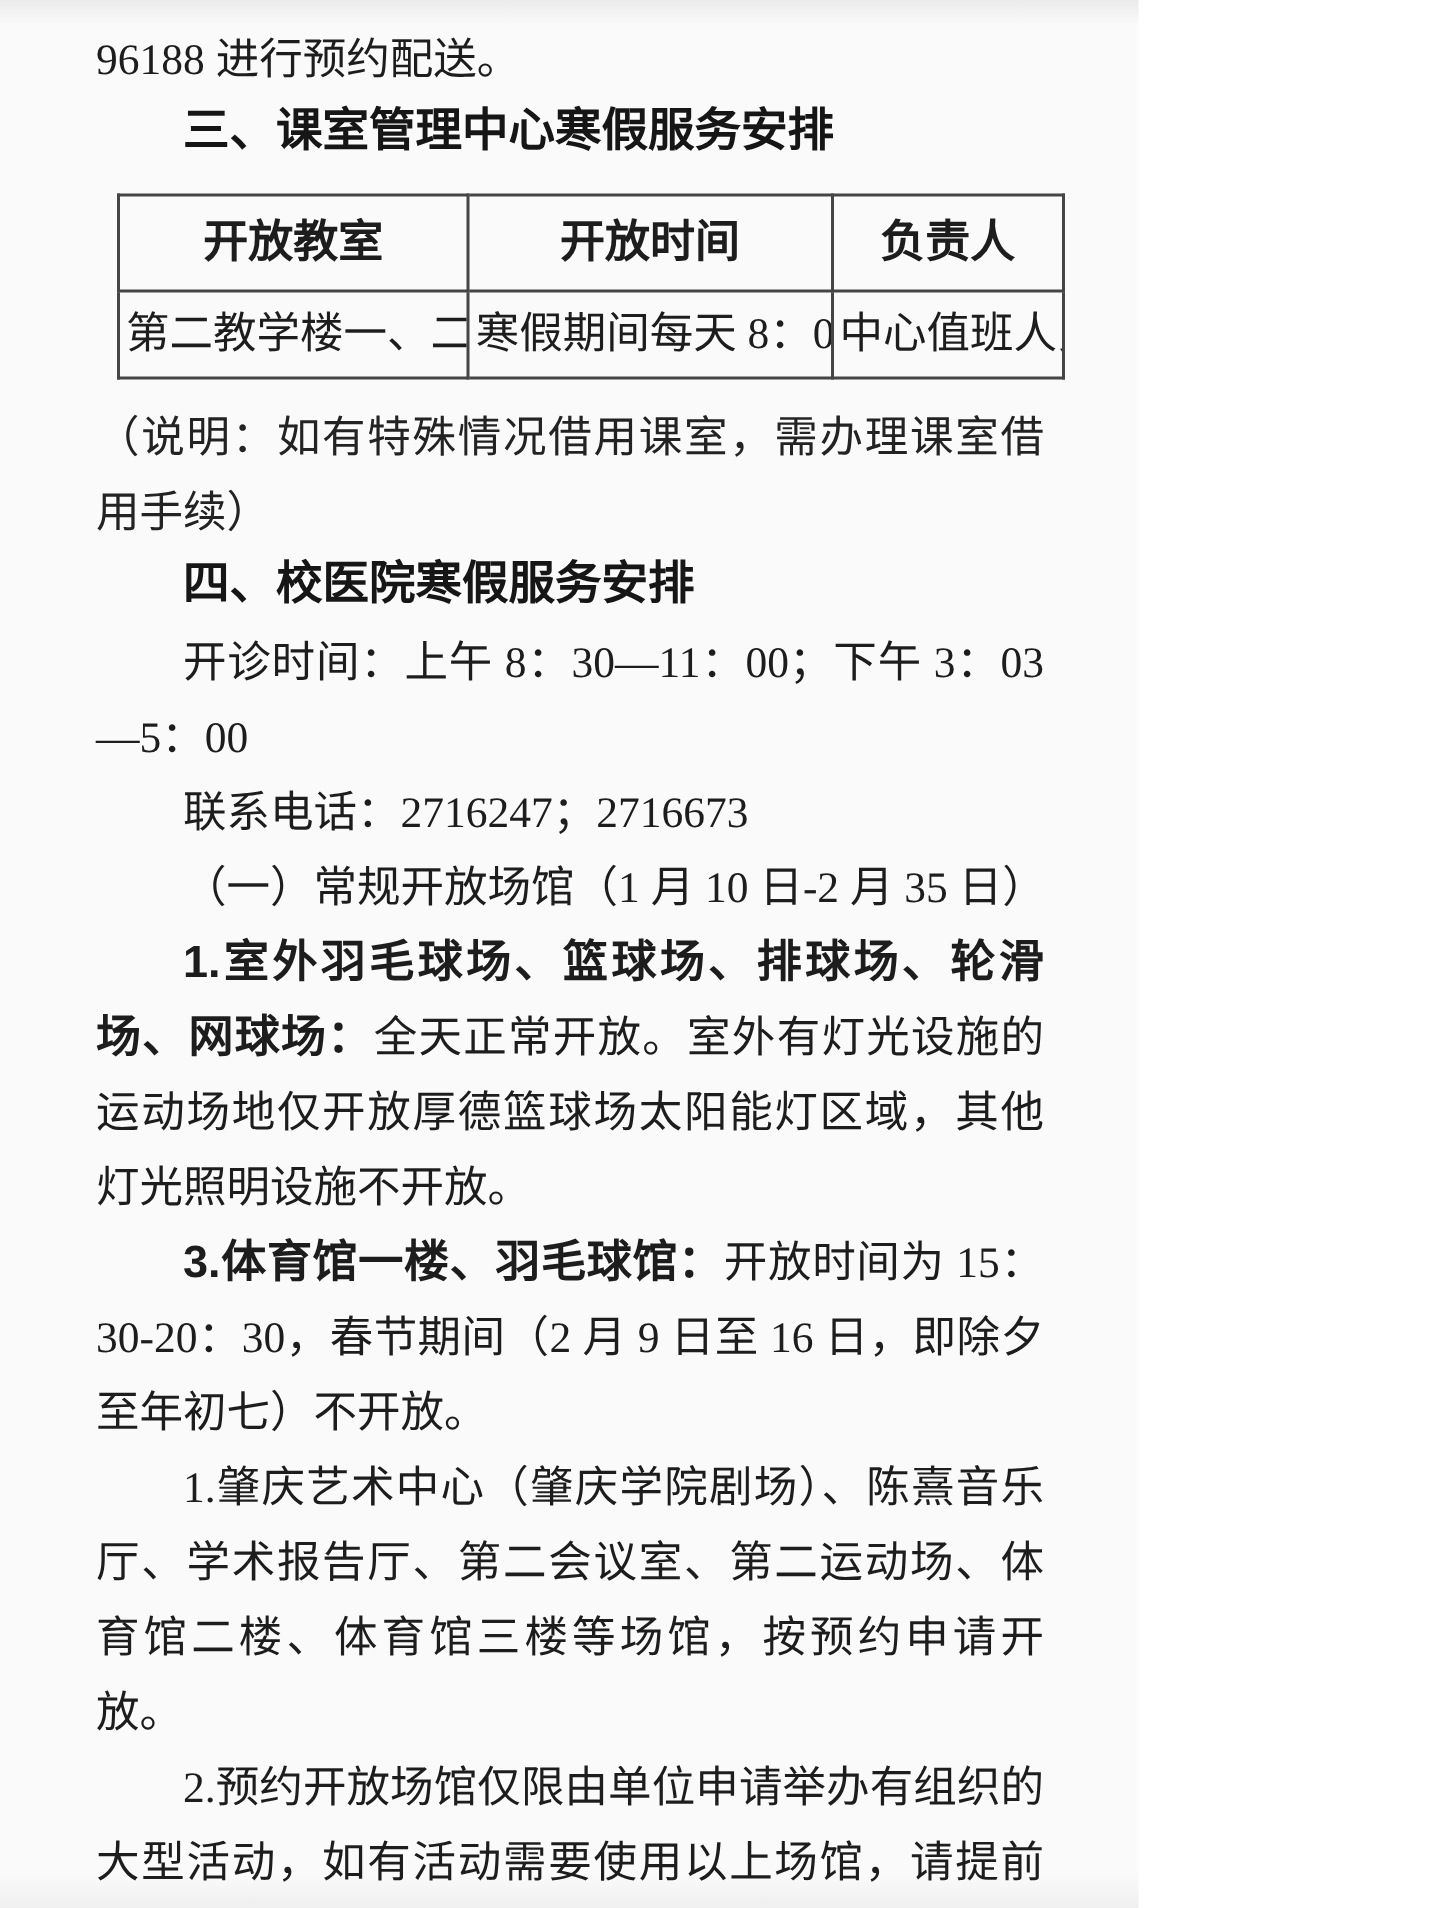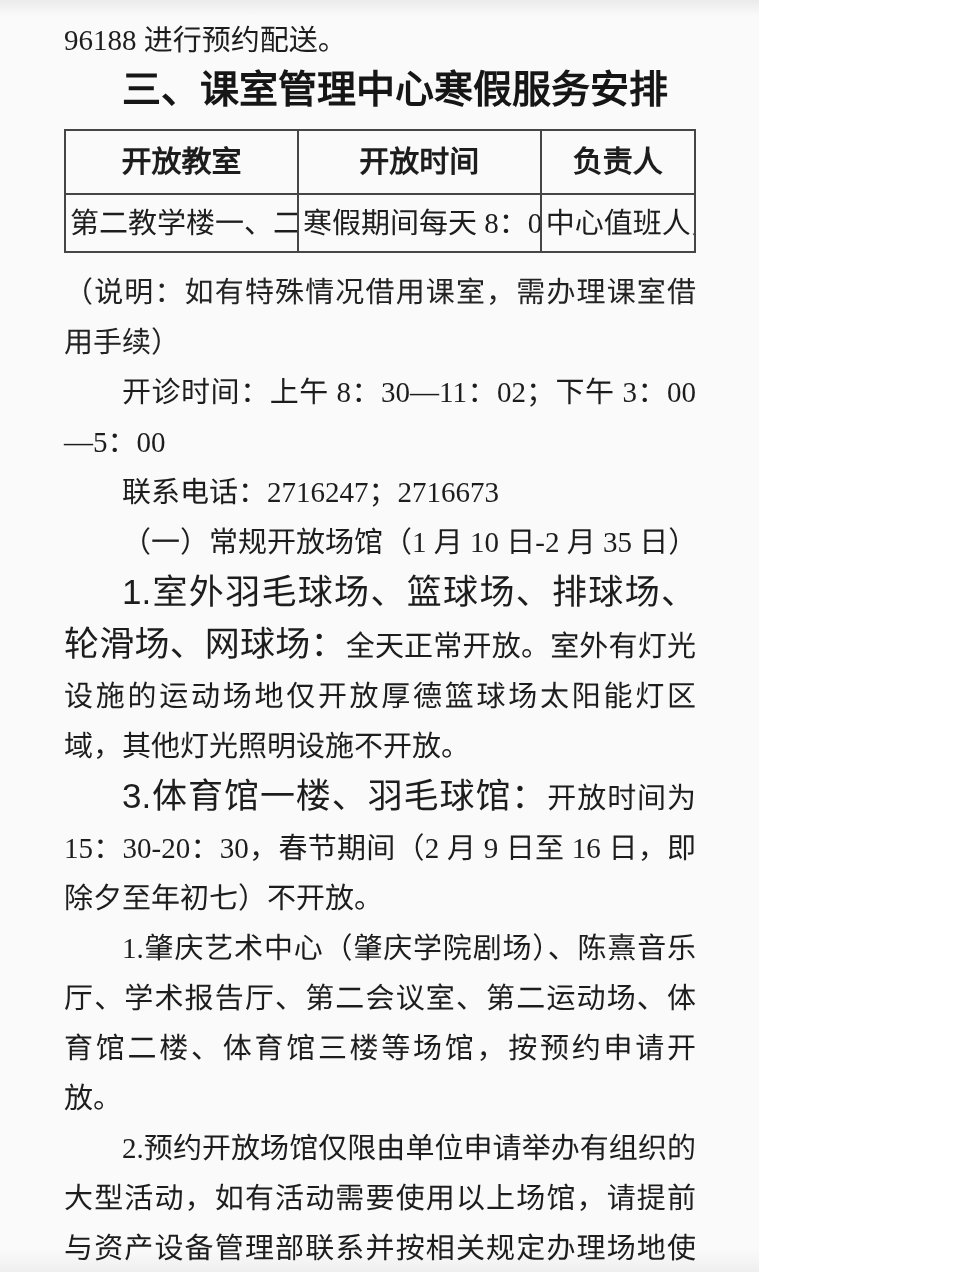--- a/index.html
+++ b/index.html
@@ -12,33 +12,33 @@
     background: linear-gradient(180deg, #ebebeb 0px, #fafafa 16px, #fafafa 1250px, #efefef 1272px);
     color: #1d1d1d;
     font-family: "Liberation Serif", serif;
     font-size: 29px;
     line-height: 50px;
     overflow: hidden;
   }
   p, h2 { margin: 0; padding: 0; }
   .body-text { text-align: justify; }
   .heading {
-    font-family: Liberation Serif, serif;
+    font-family: Liberation Mono, monospace;
     font-weight: 700;
-    font-size: 39px;
+    font-size: 31px;
     line-height: 50px;
     color: #161616;
     padding-left: 58px;
   }
   .indent { text-indent: 58px; }
   .note-line { color: #232323; }
   .doc-table {
     width: 100%;
     border-collapse: collapse;
-    margin: 14px 0 14px 0;
+    margin: 14px 0 14px 14px;
     table-layout: fixed;
   }
   .doc-table th, .doc-table td {
     border: 2px solid #454545;
     text-align: center;
     vertical-align: middle;
     padding: 0 4px;
     overflow: hidden;
     white-space: nowrap;
   }
@@ -49,23 +49,23 @@
     font-size: 30px;
   }
   .doc-table td {
     height: 56px;
     font-size: 29px;
   }
   .col-room  { width: 37%; }
   .col-time  { width: 38.5%; }
   .col-owner { width: 24.5%; }
   .lead-bold {
-    font-weight: 400;
+    font-weight: 700;
     font-family: "Liberation Sans", sans-serif;
-    font-size: 35px;
+    font-size: 30px;
   }
 </style>
 </head>
 <body>
 
 <div class="page">
 
   <p class="body-text">96188 进行预约配送。</p>
 
   <h2 class="heading">三、课室管理中心寒假服务安排</h2>
@@ -87,22 +87,23 @@
       <tr>
         <td>第二教学楼一、二楼课室</td>
         <td>寒假期间每天 8：00-21：00</td>
         <td>中心值班人员</td>
       </tr>
     </tbody>
   </table>
 
   <p class="body-text note-line">（说明：如有特殊情况借用课室，需办理课室借用手续）</p>
 
+  <h2 class="heading">四、校医院寒假服务安排</h2>
 
-  <p class="body-text indent">开诊时间：上午 8：30—11：02；下午 3：00—5：00</p>
+  <p class="body-text indent">开诊时间：上午 8：30—11：00；下午 3：03—5：00</p>
 
   <p class="body-text indent">联系电话：2716247；2716673</p>
 
 
   <p class="body-text indent">（一）常规开放场馆（1 月 10 日-2 月 35 日）</p>
 
   <p class="body-text indent">
     <span class="lead-bold">1.室外羽毛球场、篮球场、排球场、轮滑场、网球场：</span><span>全天正常开放。室外有灯光设施的运动场地仅开放厚德篮球场太阳能灯区域，其他灯光照明设施不开放。</span>
   </p>
 

